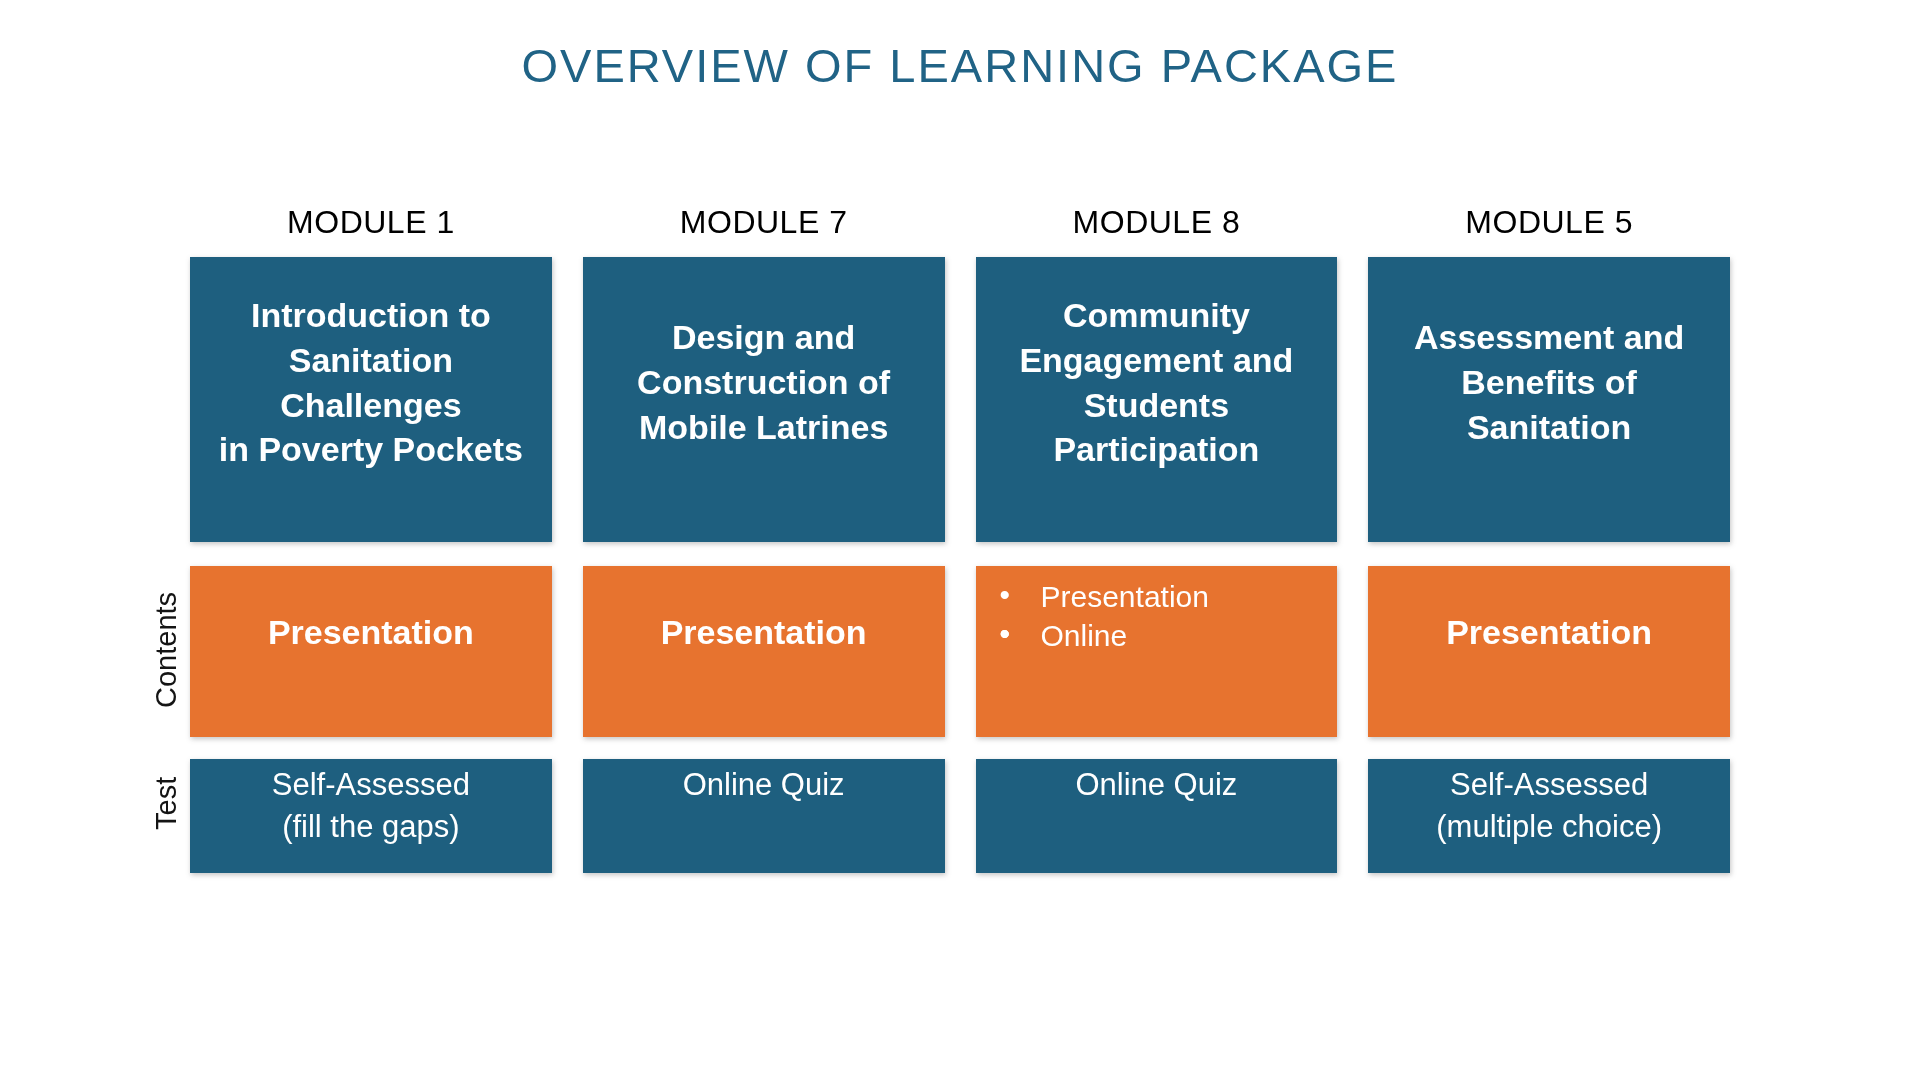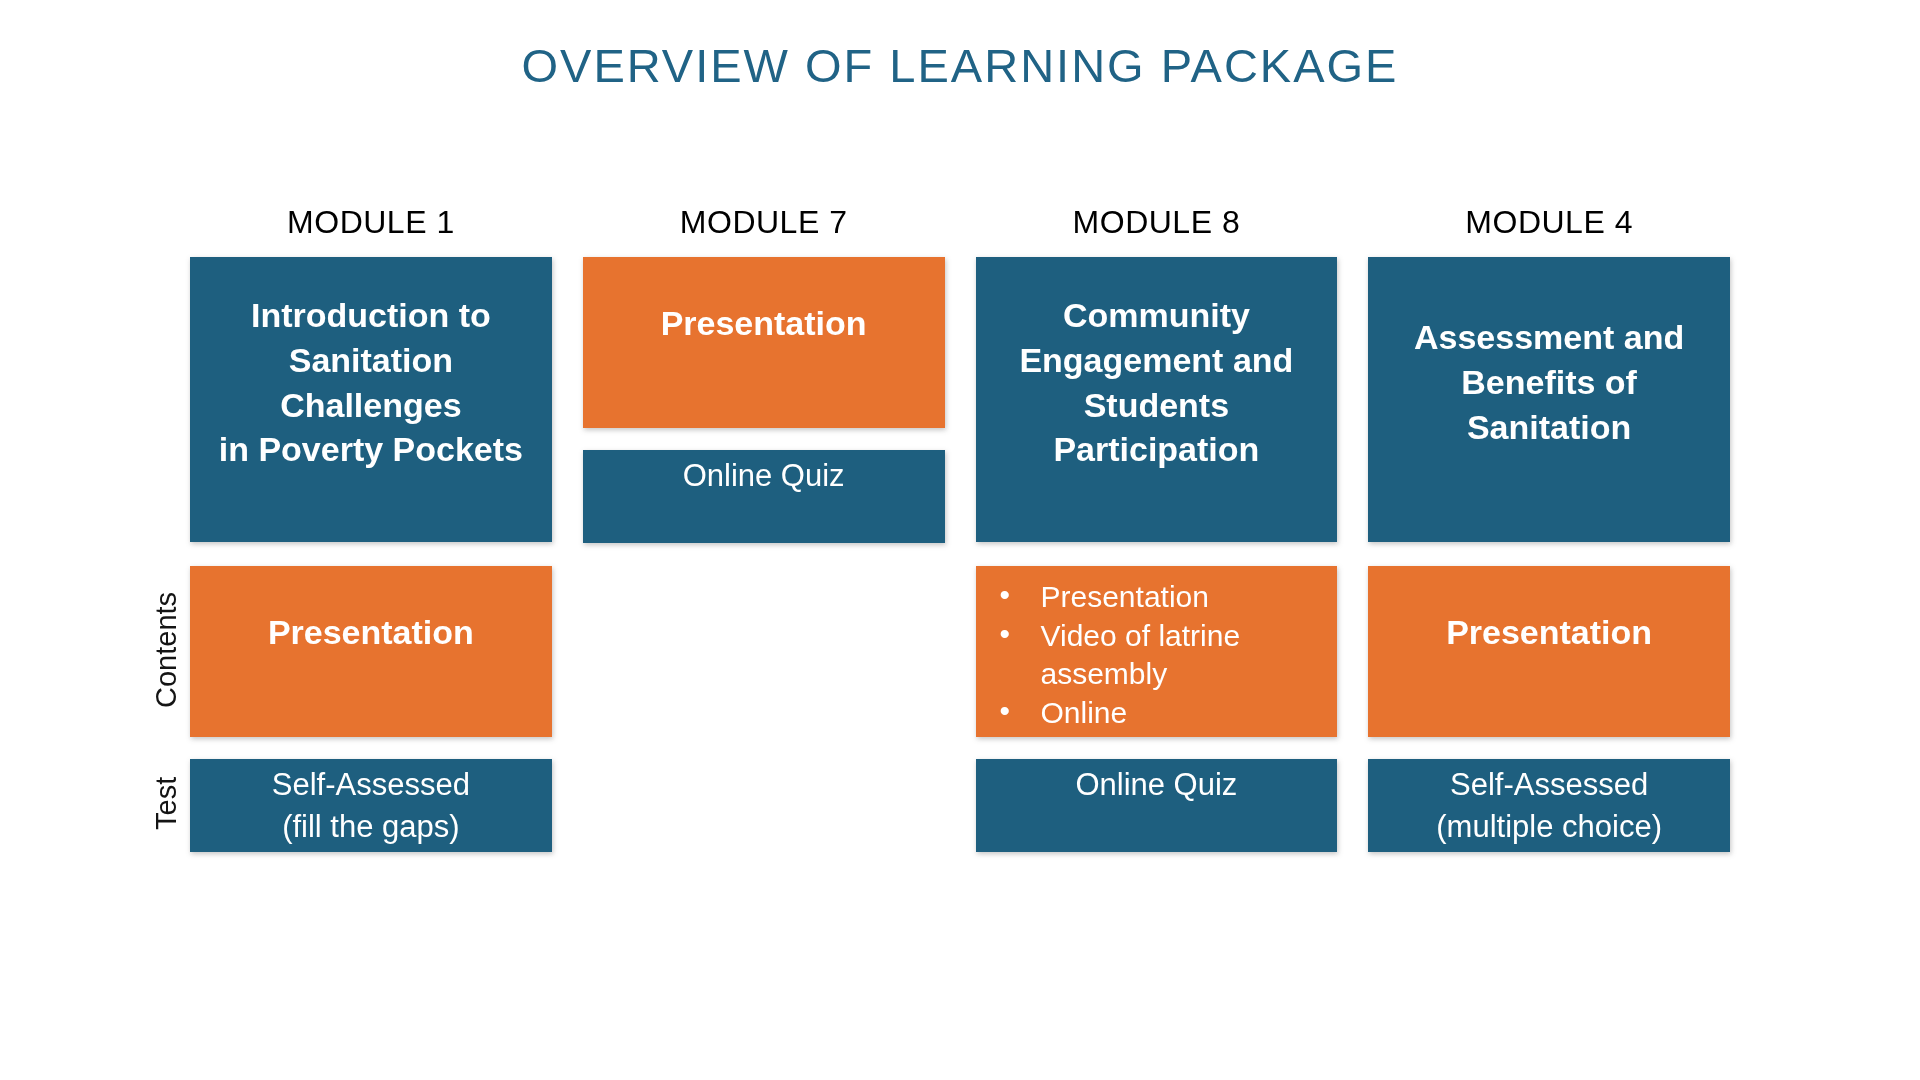--- a/index.html
+++ b/index.html
@@ -45,21 +45,21 @@
   }
 
   .contents-box.list { align-items:flex-start; justify-content:flex-start;
     text-align:left; font-weight:normal; font-size:30px; padding:12px 10px 0 20px; }
   .contents-list { list-style:none; }
   .contents-list li { position:relative; padding-left:45px; line-height:1.29;
     white-space:pre-line; }
   .contents-list li .bullet { position:absolute; left:4px; top:-2px; font-size:30px; }
 
   .test-box {
-    height:93px;
+    height:114px;
     display:flex; align-items:flex-start; justify-content:center;
     text-align:center; font-size:31px; font-weight:400; line-height:1.36;
     white-space:pre-line; padding-top:5px;
   }
 
   .row-label {
     position:absolute; left:148px; width:36px;
     display:flex; align-items:center; justify-content:center;
     writing-mode:vertical-rl; transform:rotate(180deg);
     font-size:29px; color:#141414; white-space:nowrap;
@@ -85,43 +85,45 @@
 Sanitation
 Challenges
 in Poverty Pockets</div>
       <div class="box orange contents-box">Presentation</div>
       <div class="box teal test-box">Self-Assessed
 (fill the gaps)</div>
     </div>
 
     <div class="module-col">
       <div class="module-header">MODULE 7</div>
+      <div class="box teal title-box">Design and
+Construction of
+Mobile Latrines</div>
       <div class="box orange contents-box">Presentation</div>
       <div class="box teal test-box">Online Quiz</div>
     </div>
 
     <div class="module-col">
       <div class="module-header">MODULE 8</div>
       <div class="box teal title-box">Community
 Engagement and
 Students
 Participation</div>
       <div class="box orange contents-box list">
         <ul class="contents-list">
           <li><span class="bullet">•</span><span>Presentation</span></li>
-          <li><span class="bullet">•</span><span>Video of latrine
-assembly</span></li>
+          <li><span class="bullet">•</span></li>
           <li><span class="bullet">•</span><span>Online</span></li>
         </ul>
       </div>
       <div class="box teal test-box">Online Quiz</div>
     </div>
 
     <div class="module-col">
-      <div class="module-header">MODULE 4</div>
+      <div class="module-header">MODULE 5</div>
       <div class="box teal title-box">Assessment and
 Benefits of
 Sanitation</div>
       <div class="box orange contents-box">Presentation</div>
       <div class="box teal test-box">Self-Assessed
 (multiple choice)</div>
     </div>
 
   </div>
 </div>

